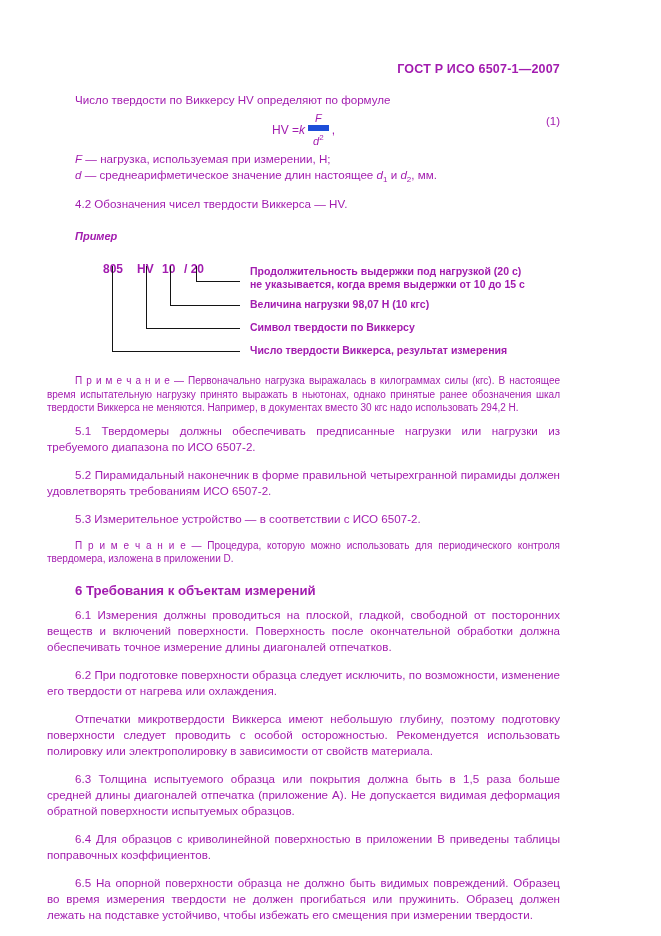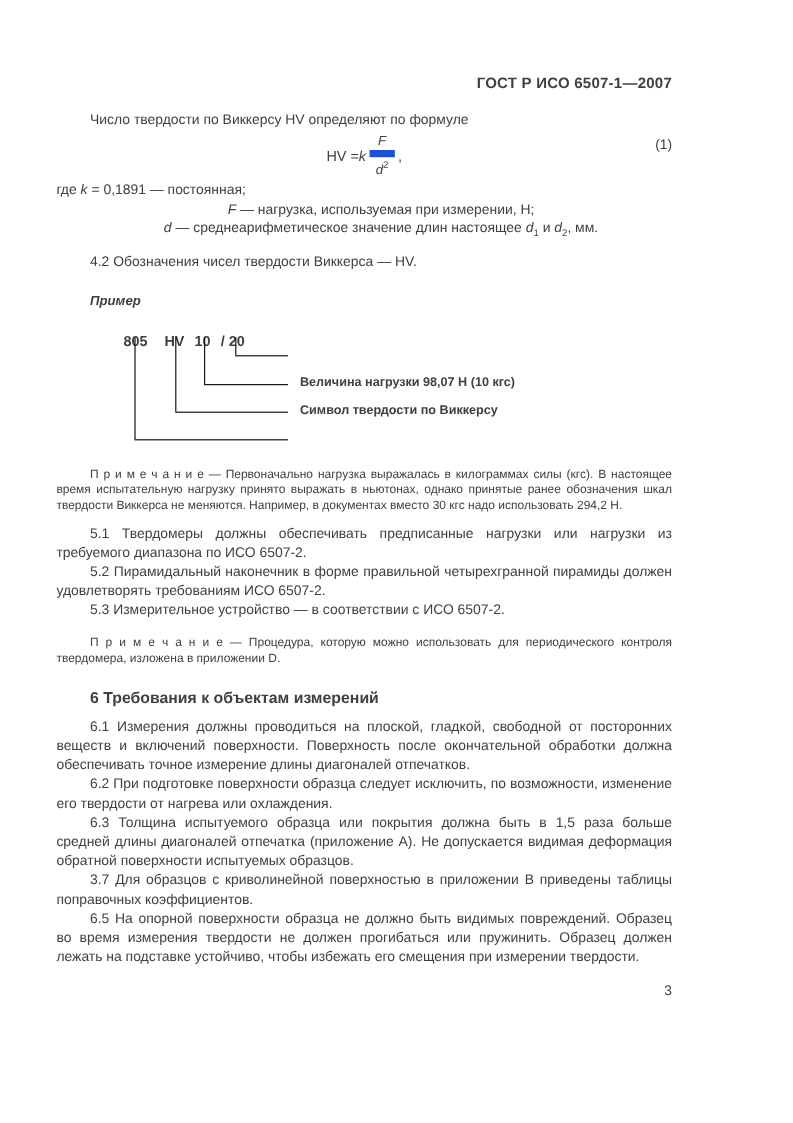--- a/index.html
+++ b/index.html
@@ -2,41 +2,41 @@
 <html lang="ru"><head>
 <meta charset="utf-8">
 <title>Document</title>
 <style>
   html,body { margin:0; padding:0; background:#ffffff; }
   .page {
     position:relative;
     width:592px; height:936px;
     box-sizing:border-box;
     background:#ffffff;
-    color:#404040;
+    color:#a21caf;
     font-family:"Liberation Sans", sans-serif;
     padding:62px 32px 0 47px;
     overflow:hidden;
   }
   .doc-header { text-align:right; font-weight:bold; font-size:12.5px; letter-spacing:.2px; }
   p { margin:0; }
-  .body-p { font-size:11.6px; line-height:16px; text-align:justify; text-indent:28px; }
+  .body-p { font-size:11.6px; line-height:16px; text-align:justify; text-indent:28px;margin-top:12px; }
   .lead { margin-top:16px; }
   
   .formula-row { position:relative; margin-top:3px; height:38px; display:flex; align-items:center; justify-content:center; }
   .formula { display:flex; align-items:center; font-size:12px; }
   .frac { display:inline-flex; flex-direction:column; align-items:center; margin:0 3px; }
   .frac .num { display:block; font-size:11px; line-height:13px; padding:0 5px; font-style:italic; }
   .frac .den { display:block; border-top:6px solid #1d4ed8; font-size:11px; line-height:14px; padding:0 5px; }
   .frac .den i { font-style:italic; }
   .frac sup { font-size:8px; }
   .eq-num { position:absolute; right:0; top:4px; font-size:11.5px; }
   
   .where { margin-top:2px; font-size:11.6px; line-height:15.5px; }
-  .where .cont { padding-left:28px;text-align:center; }
+  .where .cont { padding-left:28px; }
   .where i, .formula i { font-style:italic; }
   sub { font-size:8px; }
   
   .h42 { margin-top:10px; font-size:11.6px; text-indent:28px; }
   .example-label { margin-top:20px; padding-left:28px; font-weight:bold; font-style:italic; font-size:11px; }
   
   .diagram { position:relative; height:114px; margin-top:6px; }
   .tok { position:absolute; top:14px; font-weight:bold; font-size:12px; white-space:nowrap; }
   .vline { position:absolute; width:0; border-left:1.5px solid #141414; }
   .hline { position:absolute; height:0; border-top:1.5px solid #141414; }
@@ -64,21 +64,20 @@
         <span class="frac">
           <span class="num">F</span>
           <span class="den"><i>d</i><sup>2</sup></span>
         </span>
         <span>,</span>
       </span>
     <span class="eq-num">(1)</span>
   </div>
 
   <div class="where">
-    <div><span>где </span><i>k</i><span> = 0,1891 — постоянная;</span></div>
     <div class="cont"><i>F</i><span> — нагрузка, используемая при измерении, Н;</span></div>
     <div class="cont"><i>d</i><span> — среднеарифметическое значение длин настоящее </span><i>d</i><sub>1</sub><span> и </span><i>d</i><sub>2</sub><span>, мм.</span></div>
   </div>
 
   <p class="h42">4.2 Обозначения чисел твердости Виккерса — HV.</p>
   <p class="example-label">Пример</p>
 
   <div class="diagram">
     <span class="tok" style="left:56px">805</span>
     <span class="tok" style="left:90px">HV</span>
@@ -88,33 +87,39 @@
     <div class="vline" style="left:65px;  top:18px; height:85px;"></div>
     <div class="vline" style="left:99px;  top:18px; height:62px;"></div>
     <div class="vline" style="left:123px; top:18px; height:39px;"></div>
     <div class="vline" style="left:149px; top:18px; height:15px;"></div>
 
     <div class="hline" style="left:149px; top:33px;  width:44px;"></div>
     <div class="hline" style="left:123px; top:57px;  width:70px;"></div>
     <div class="hline" style="left:99px;  top:80px;  width:94px;"></div>
     <div class="hline" style="left:65px;  top:103px; width:128px;"></div>
 
+    <div class="callout" style="top:17px">
+      <div>Продолжительность выдержки под нагрузкой (20 с)</div>
+      <div>не указывается, когда время выдержки от 10 до 15 с</div>
+    </div>
     <div class="callout" style="top:50px">Величина нагрузки 98,07 Н (10 кгс)</div>
     <div class="callout" style="top:73px">Символ твердости по Виккерсу</div>
+    <div class="callout" style="top:96px">Число твердости Виккерса, результат измерения</div>
   </div>
 
   <p class="note">П р и м е ч а н и е — Первоначально нагрузка выражалась в килограммах силы (кгс). В настоящее время испытательную нагрузку принято выражать в ньютонах, однако принятые ранее обозначения шкал твердости Виккерса не меняются. Например, в документах вместо 30 кгс надо использовать 294,2 Н.</p>
 
   <p class="body-p first-after-h">5.1  Твердомеры должны обеспечивать предписанные нагрузки или нагрузки из требуемого диапазона по ИСО 6507-2.</p>
   <p class="body-p">5.2  Пирамидальный наконечник в форме правильной четырехгранной пирамиды должен удовлетворять требованиям ИСО 6507-2.</p>
   <p class="body-p">5.3  Измерительное устройство — в соответствии с ИСО 6507-2.</p>
   <p class="note">П р и м е ч а н и е — Процедура, которую можно использовать для периодического контроля твердомера, изложена в приложении D.</p>
 
   <div class="sec-h">6  Требования к объектам измерений</div>
   <p class="body-p first-after-h">6.1  Измерения должны проводиться на плоской, гладкой, свободной от посторонних веществ и включений поверхности. Поверхность после окончательной обработки должна обеспечивать точное измерение длины диагоналей отпечатков.</p>
   <p class="body-p">6.2  При подготовке поверхности образца следует исключить, по возможности, изменение его твердости от нагрева или охлаждения.</p>
+  <p class="body-p">Отпечатки микротвердости Виккерса имеют небольшую глубину, поэтому подготовку поверхности следует проводить с особой осторожностью. Рекомендуется использовать полировку или электрополировку в зависимости от свойств материала.</p>
   <p class="body-p">6.3  Толщина испытуемого образца или покрытия должна быть в 1,5 раза больше средней длины диагоналей отпечатка (приложение А). Не допускается видимая деформация обратной поверхности испытуемых образцов.</p>
-  <p class="body-p">3.7  Для образцов с криволинейной поверхностью в приложении В приведены таблицы поправочных коэффициентов.</p>
+  <p class="body-p">6.4  Для образцов с криволинейной поверхностью в приложении В приведены таблицы поправочных коэффициентов.</p>
   <p class="body-p">6.5  На опорной поверхности образца не должно быть видимых повреждений. Образец во время измерения твердости не должен прогибаться или пружинить. Образец должен лежать на подставке устойчиво, чтобы избежать его смещения при измерении твердости.</p>
 
   <div class="page-num">3</div>
 
 </div>
 
 </body></html>

